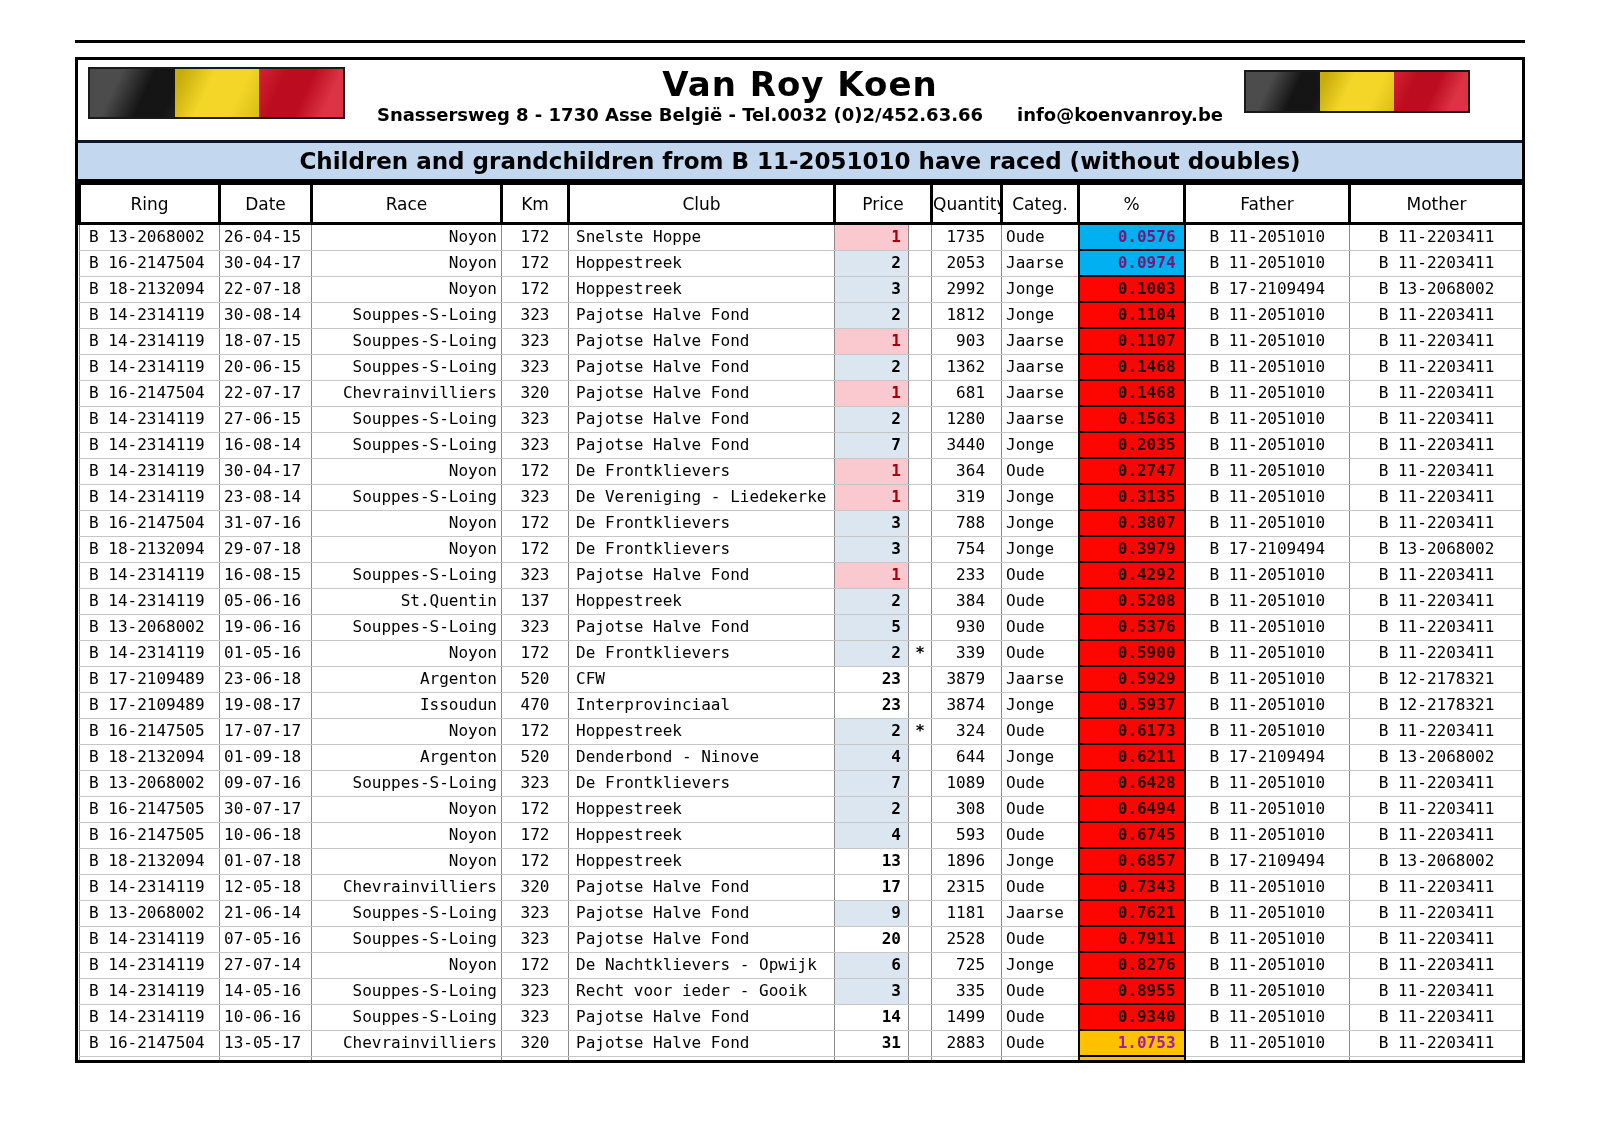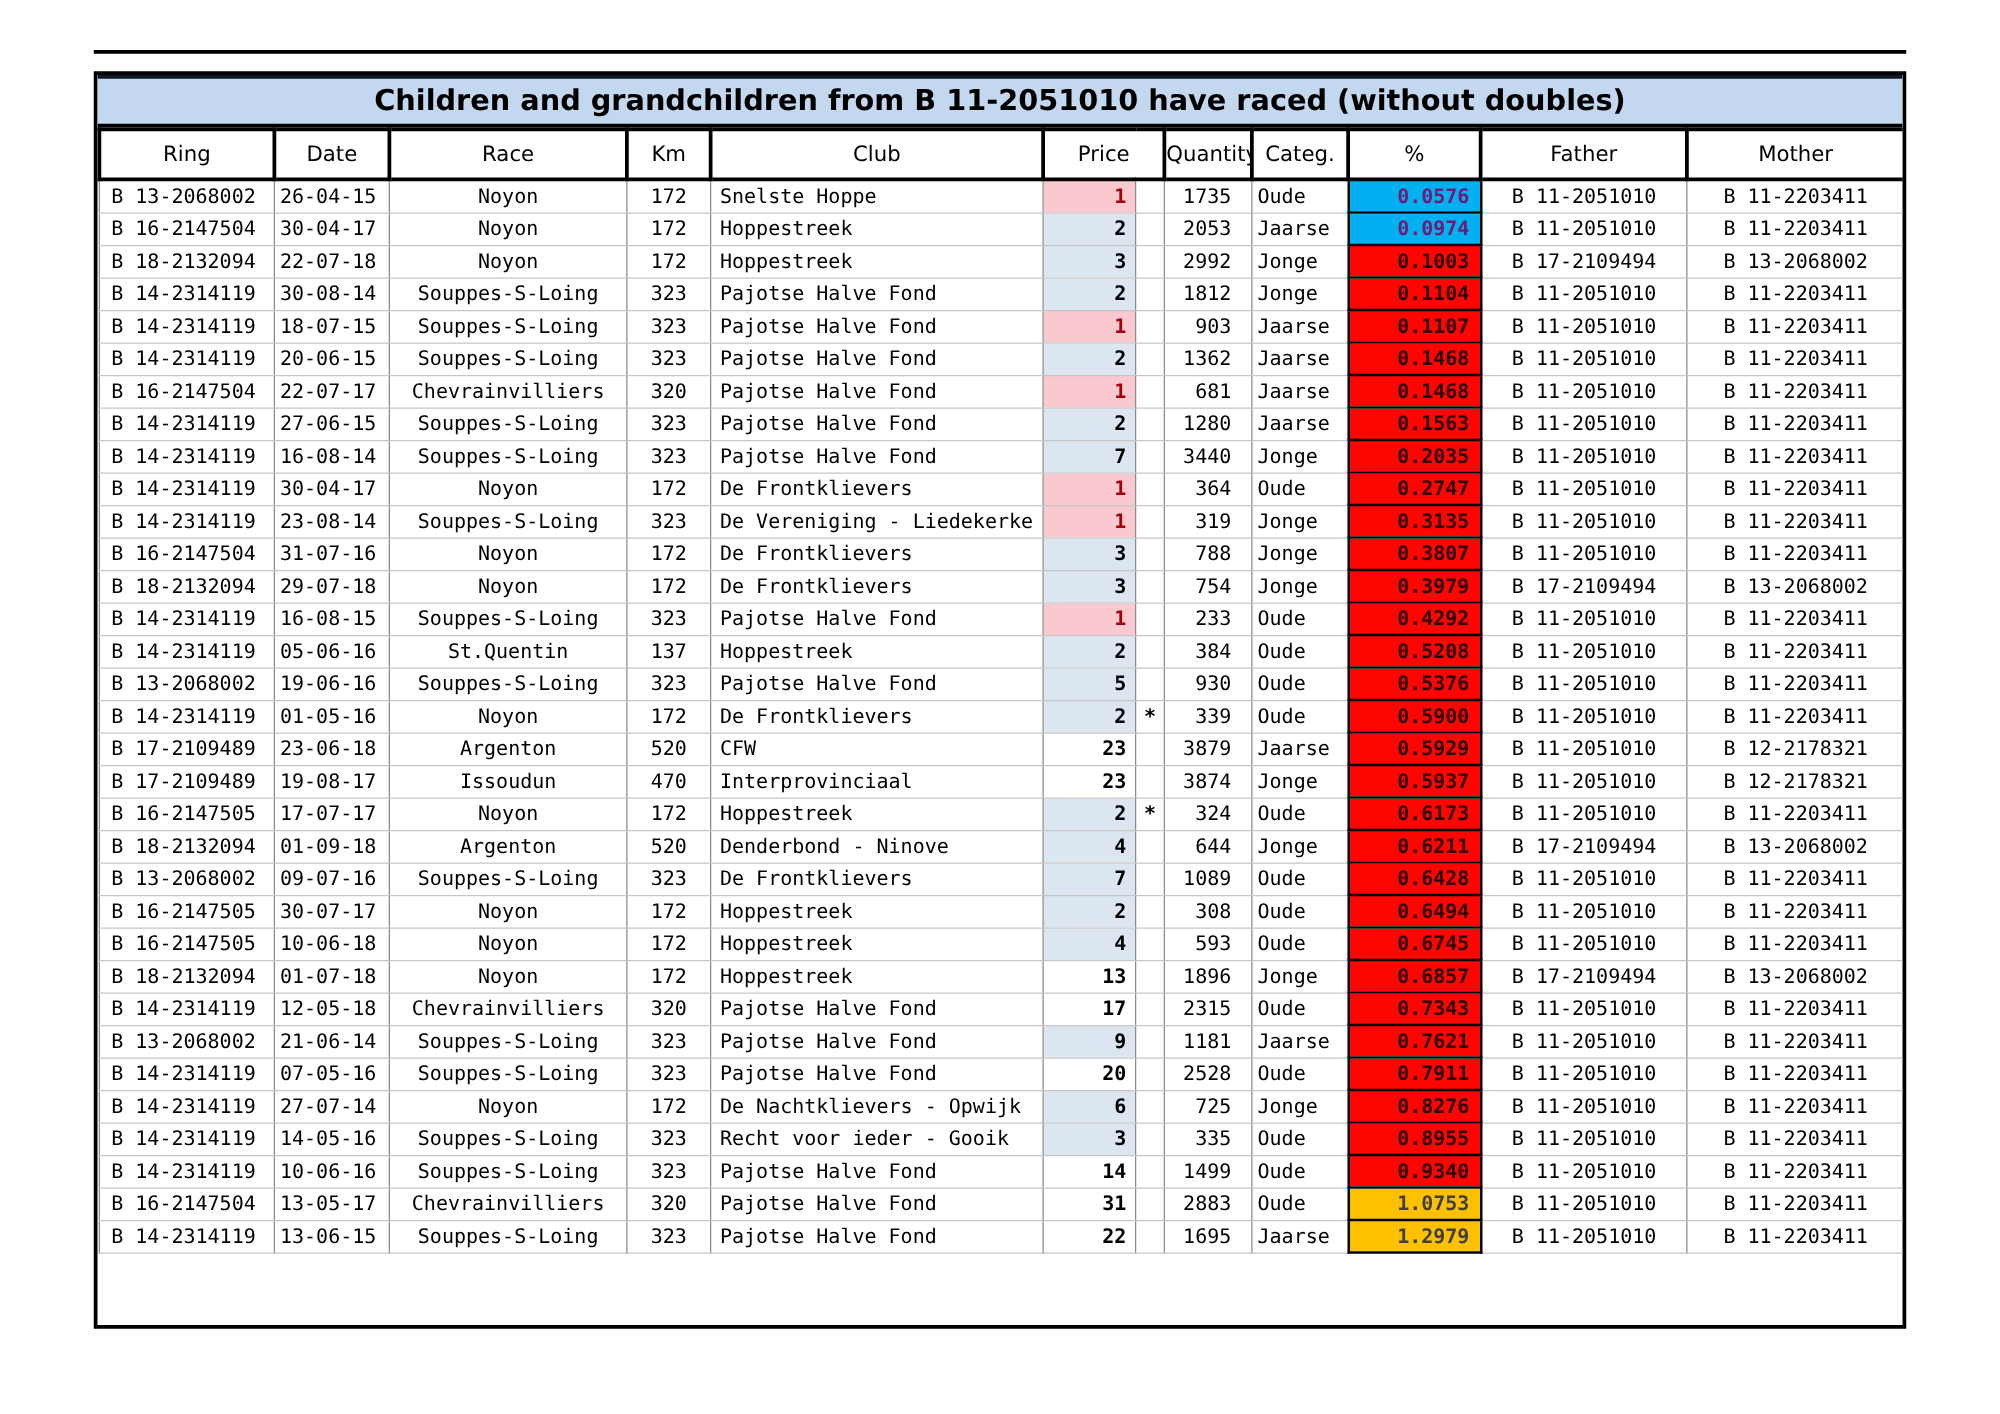--- a/index.html
+++ b/index.html
@@ -26,42 +26,50 @@
   
   table{width:1444px;table-layout:fixed;border-collapse:collapse;}
   thead th{border:3px solid #000;background:#fff;font-size:17px;font-weight:normal;height:37px;
            text-align:center;padding:0;overflow:hidden;white-space:nowrap;}
   tbody td{height:25.3px;padding:0 4px;box-sizing:border-box;overflow:hidden;white-space:nowrap;
            border-left:1px solid #8a8a8a;border-right:1px solid #8a8a8a;
            border-top:1px solid #c6c6c6;border-bottom:1px solid #c6c6c6;
            font-family:"DejaVu Sans Mono","Liberation Mono",monospace;font-size:16px;line-height:24px;}
   td.col-ring{padding-left:9px;text-align:left;}
   td.col-date{text-align:left;margin-left:20px;}
-  td.col-race{text-align:center;}
+  td.col-race{text-align:right;}
   td.col-km{text-align:center;}
   td.col-club{padding-left:7px;text-align:left;}
   td.col-price{text-align:right;font-weight:bold;padding-right:7px;}
   td.col-star{text-align:center;font-weight:bold;padding:0;}
   td.col-qty{text-align:right;padding-right:16px;}
   td.col-categ{text-align:left;}
   td.col-pct{text-align:right;font-weight:bold;padding-right:8px;border:2px solid #000;}
   td.col-father,td.col-mother{text-align:center;}
   td.price-first{background:#f9c9cf;color:#a3000c;}
   td.price-low{background:#dce6f1;color:#000;}
   td.price-plain{background:#fff;color:#000;}
   td.pct-cyan{background:#00b0f0;color:#701a75;}
   td.pct-red{background:#fd0602;color:#2a0000;}
-  td.pct-orange{background:#ffc000;color:#404040;}
+  td.pct-orange{background:#ffc000;color:#a21caf;}
 </style>
 </head>
 <body>
 
 <div class="page">
   <div class="top-rule"></div>
   <div class="frame">
+    <div class="head">
+      <div class="flag left"></div>
+      <div class="flag right"></div>
+      <div class="owner">Van Roy Koen</div>
+      <div class="addr">
+        <span>Snassersweg 8 - 1730 Asse België - Tel.0032 (0)2/452.63.66</span><span class="email">info@koenvanroy.be</span>
+      </div>
+    </div>
     <div class="banner">Children and grandchildren from B 11-2051010 have raced (without doubles)</div>
     <table>
       <colgroup>
         <col style="width:140px">
           <col style="width:92px">
           <col style="width:190px">
           <col style="width:67px">
         <col style="width:266px">
           <col style="width:74px">
           <col style="width:23px">

